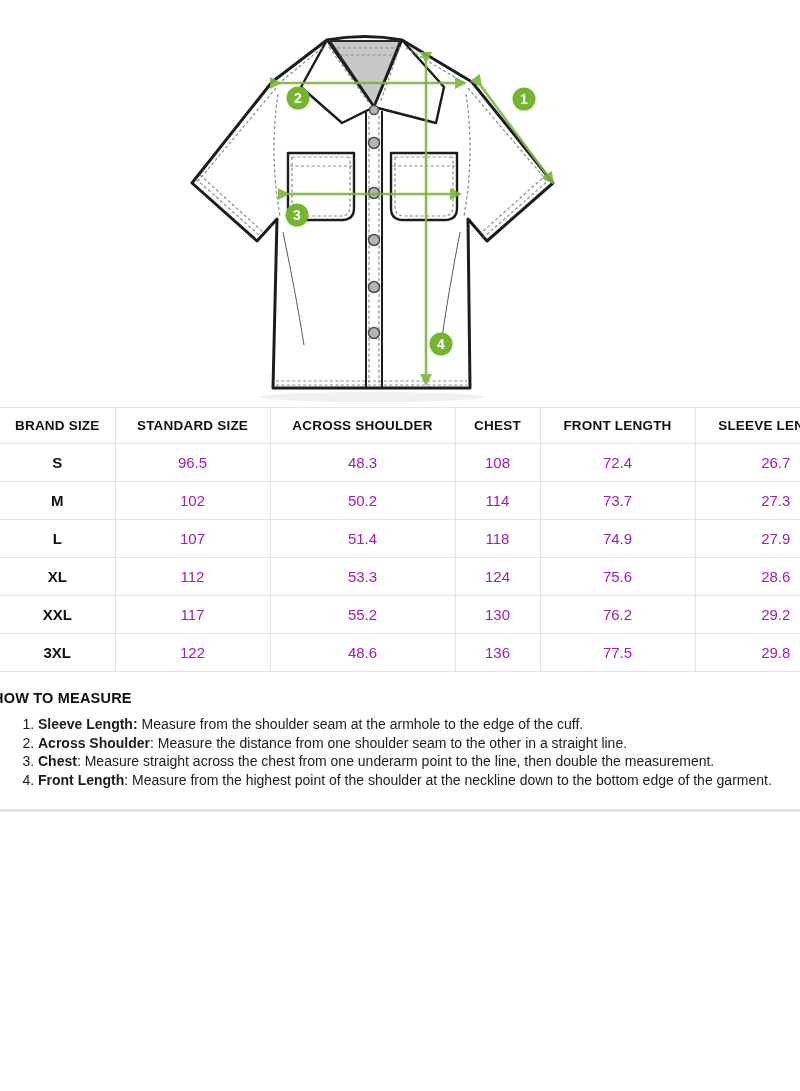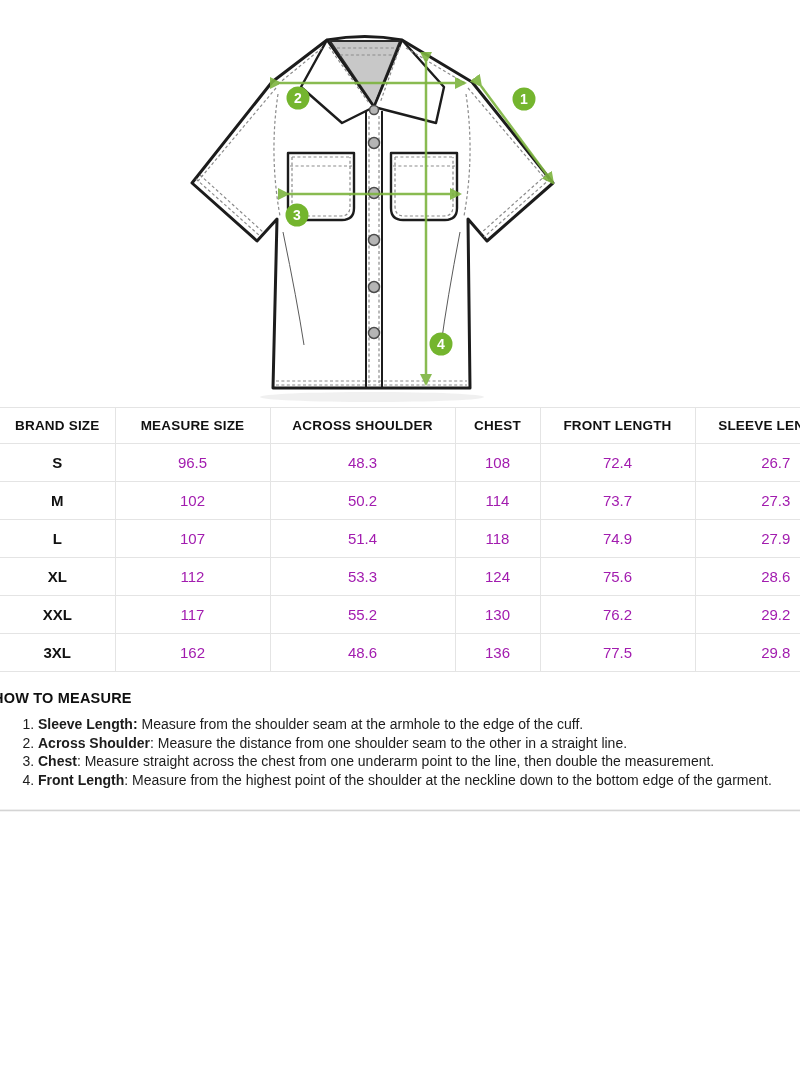--- a/index.html
+++ b/index.html
@@ -134,21 +134,21 @@
       <col style="width:115px">
         <col style="width:155px">
         <col style="width:185px">
       <col style="width:85px">
         <col style="width:155px">
         <col style="width:161px">
     </colgroup>
     <thead>
         <tr>
           <th>BRAND SIZE</th>
-          <th>MEASURE SIZE</th>
+          <th>STANDARD SIZE</th>
           <th>ACROSS SHOULDER</th>
           <th>CHEST</th>
           <th>FRONT LENGTH</th>
           <th>SLEEVE LENGTH</th>
         </tr>
       </thead>
     <tbody>
         <tr>
           <td class="size-col">S</td>
           <td>96.5</td>
@@ -184,21 +184,21 @@
         <tr>
           <td class="size-col">XXL</td>
           <td>117</td>
           <td>55.2</td>
           <td>130</td>
           <td>76.2</td>
           <td>29.2</td>
         </tr>
         <tr>
           <td class="size-col">3XL</td>
-          <td>162</td>
+          <td>122</td>
           <td>48.6</td>
           <td>136</td>
           <td>77.5</td>
           <td>29.8</td>
         </tr>
       </tbody>
   </table>
 </div>
 
 <div class="howto">

